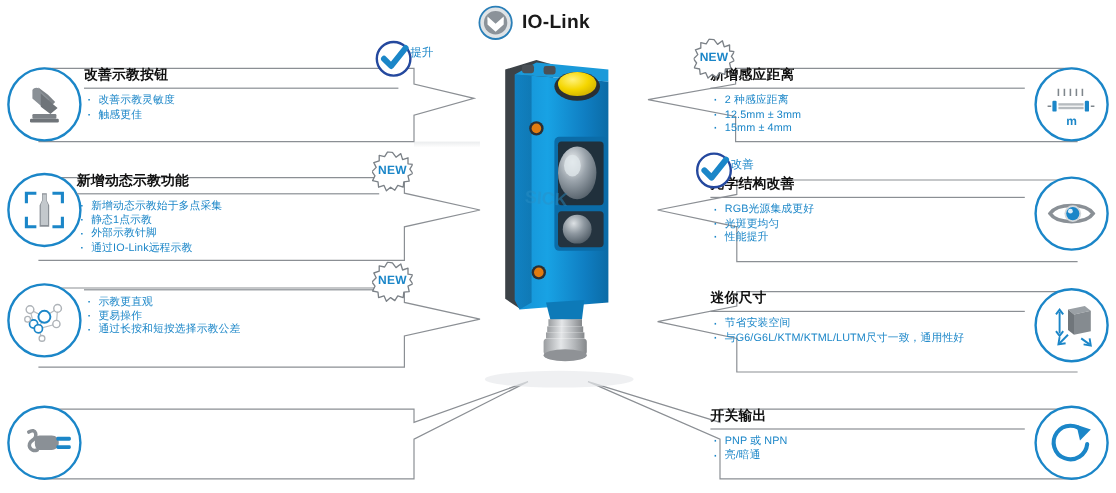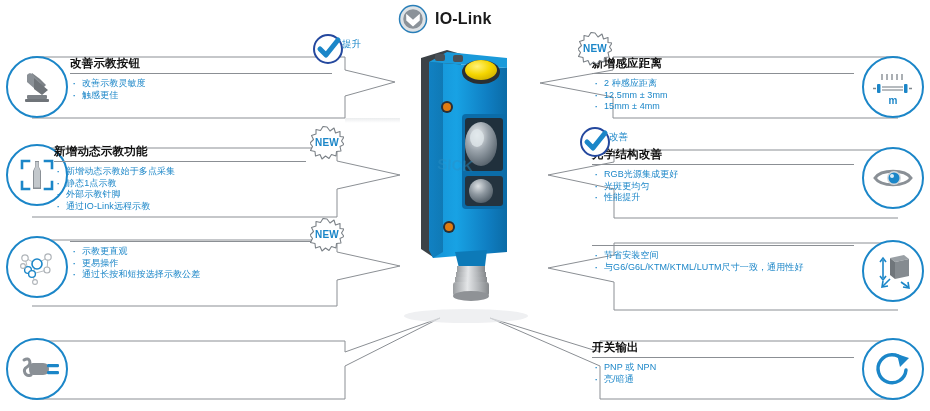--- a/index.html
+++ b/index.html
@@ -177,21 +177,21 @@
   <div class="badge-label" style="left:342px;top:38px;">提升</div>
 
   <div class="panel" style="left:0;top:132px;width:400px;height:90px;">
     <div class="icon" style="left:6px;top:12px;">
       <svg width="44" height="44" viewBox="0 0 44 44">
         <path d="M7,15 L7,8 L14,8 M30,8 L37,8 L37,15 M37,29 L37,36 L30,36 M14,36 L7,36 L7,29" fill="none" stroke="#1b86c8" stroke-width="2.6" stroke-linecap="square"></path>
         <path d="M20,8 L24,8 L24,14 L26,18 L26,36 L18,36 L18,18 L20,14 Z" fill="#8a9096"></path>
         <path d="M20.5,9 L23.5,9 L23.5,14 L25,17.5 L25,34.5 L19,34.5 L19,17.5 L20.5,14 Z" fill="#c3c8cc"></path>
       </svg>
     </div>
-    <div class="body" style="left:54px;top:12px;">
+    <div class="body" style="left:64px;top:12px;">
       <h3>新增动态示教功能</h3>
       <div class="rule" style="width:252px;"></div>
       <ul>
         <li>新增动态示教始于多点采集</li>
         <li>静态1点示教</li>
         <li>外部示教针脚</li>
         <li>通过IO-Link远程示教</li>
       </ul>
     </div>
   </div>
@@ -312,20 +312,21 @@
         <path d="M13,12 L13,30" stroke="#1b86c8" stroke-width="1.6"></path>
         <path d="M10,14 L13,10 L16,14" fill="none" stroke="#1b86c8" stroke-width="1.6"></path>
         <path d="M10,28 L13,32 L16,28" fill="none" stroke="#1b86c8" stroke-width="1.6"></path>
         <path d="M20,31 L13,38" stroke="#1b86c8" stroke-width="1.6"></path>
         <path d="M13,33 L12,39 L18,38" fill="none" stroke="#1b86c8" stroke-width="1.6"></path>
         <path d="M31,34 L38,39" stroke="#1b86c8" stroke-width="1.6"></path>
         <path d="M38,34 L39,40 L33,39" fill="none" stroke="#1b86c8" stroke-width="1.6"></path>
       </svg>
     </div>
     <div class="body" style="left:62px;top:16px;">
+      <h3>迷你尺寸</h3>
       <div class="rule" style="width:262px;"></div>
       <ul>
         <li>节省安装空间</li>
         <li>与G6/G6L/KTM/KTML/LUTM尺寸一致，通用性好</li>
       </ul>
     </div>
   </div>
 
   <div class="panel" style="left:530px;top:326px;width:400px;height:82px;">
     <div class="icon" style="left:332px;top:12px;">

